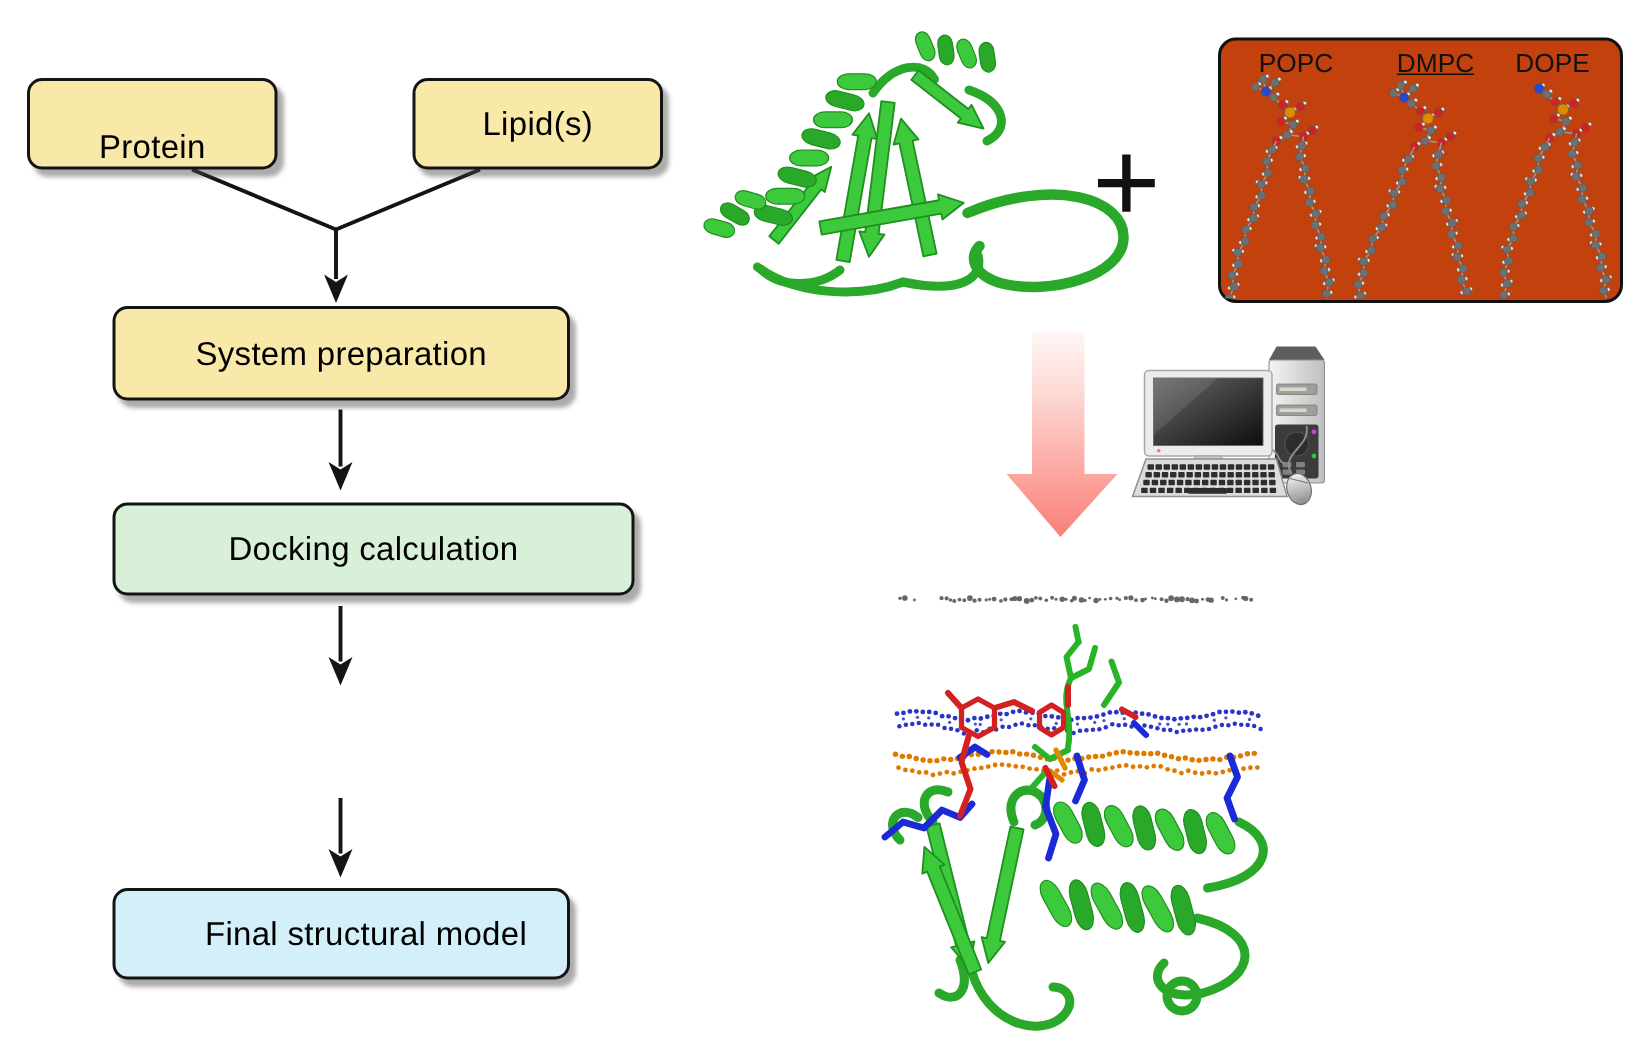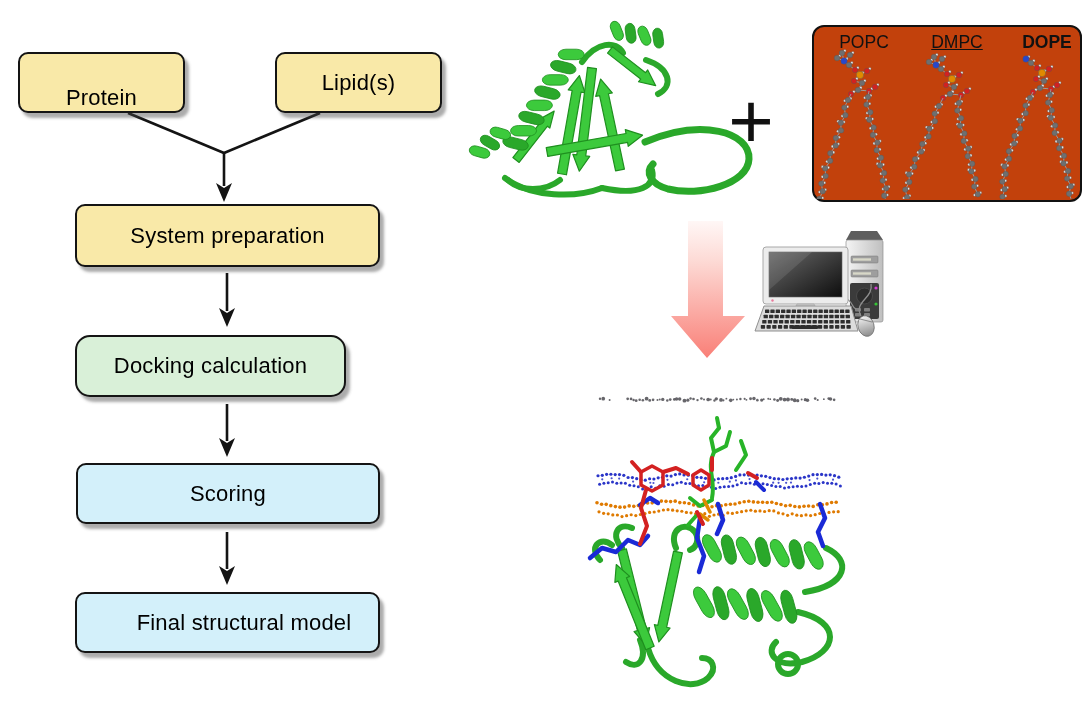--- a/index.html
+++ b/index.html
@@ -5,29 +5,29 @@
   html,body{margin:0;padding:0;}
   body{width:1087px;height:702px;background:#fff;font-family:"Liberation Sans",sans-serif;position:relative;overflow:hidden;}
   .stage{position:absolute;left:0;top:0;width:1087px;height:702px;}
   #svgLayer{position:absolute;left:0;top:0;}
   .fc-box{position:absolute;box-sizing:border-box;border:2.5px solid #141414;border-radius:10px;
           box-shadow:4px 5px 3px rgba(70,70,70,.45);display:flex;align-items:center;justify-content:center;
           font-size:22px;color:#000;letter-spacing:.2px;}
   .box-protein{left:18px;top:52px;width:167px;height:61px;align-items:flex-end;}
   .box-lipids{left:275px;top:52px;width:167px;height:61px;}
   .box-sysprep{left:75px;top:204px;width:305px;height:63px;}
-  .box-docking{left:75px;top:335px;width:271px;height:62px;border-radius:15px;}
+  .box-docking{left:75px;top:335px;width:348px;height:62px;}
   .box-scoring{left:76px;top:463px;width:304px;height:61px;}
   .box-final{left:75px;top:592px;width:305px;height:61px;padding-left:33px;}
   .plus{position:absolute;left:711px;top:80px;width:80px;height:82px;display:flex;align-items:center;justify-content:center;
         font-size:78px;font-weight:400;color:#111;}
   .lipid-panel{position:absolute;left:812px;top:25px;width:270px;height:177px;box-sizing:border-box;
                border:2.5px solid #111;border-radius:12px;background:#c2410c;}
   .lipid-label{position:absolute;top:5px;transform:translateX(-50%);font-size:17.5px;color:#111;white-space:nowrap;}
-  .ll-0{left:50px;} .ll-1{left:143px;text-decoration:underline;} .ll-2{left:233px;font-weight:bold;}
+  .ll-0{left:50px;} .ll-1{left:143px;text-decoration:underline;} .ll-2{left:221px;}
   #lipidSvg{position:absolute;left:0;top:0;width:265px;height:172px;}
 </style>
 </head>
 <body>
 
 <div class="stage">
 
   <svg id="svgLayer" width="1087" height="702" viewBox="0 0 1087 702">
     <defs>
       <linearGradient id="redG" x1="0" y1="0" x2="0" y2="1">
@@ -568,23 +568,20 @@
     <span>Protein</span>
   </div>
   <div class="fc-box box-sysprep" style="background-color: rgb(249, 233, 168);">
     <span>System preparation</span>
   </div>
   <div class="fc-box box-lipids" style="background-color: rgb(249, 233, 168);">
     <span>Lipid(s)</span>
   </div>
   <div class="fc-box box-docking" style="background-color: rgb(217, 240, 216);">
     <span>Docking calculation</span>
-  </div>
-  <div class="fc-box box-scoring" style="background-color: rgb(211, 240, 250);">
-    <span>Scoring</span>
   </div>
   <div class="fc-box box-final" style="background-color: rgb(211, 240, 250);">
     <span>Final structural model</span>
   </div>
 
   <div class="plus">+</div>
 
   <div class="lipid-panel">
     <span class="lipid-label ll-0">POPC</span>
     <span class="lipid-label ll-1">DMPC</span>

